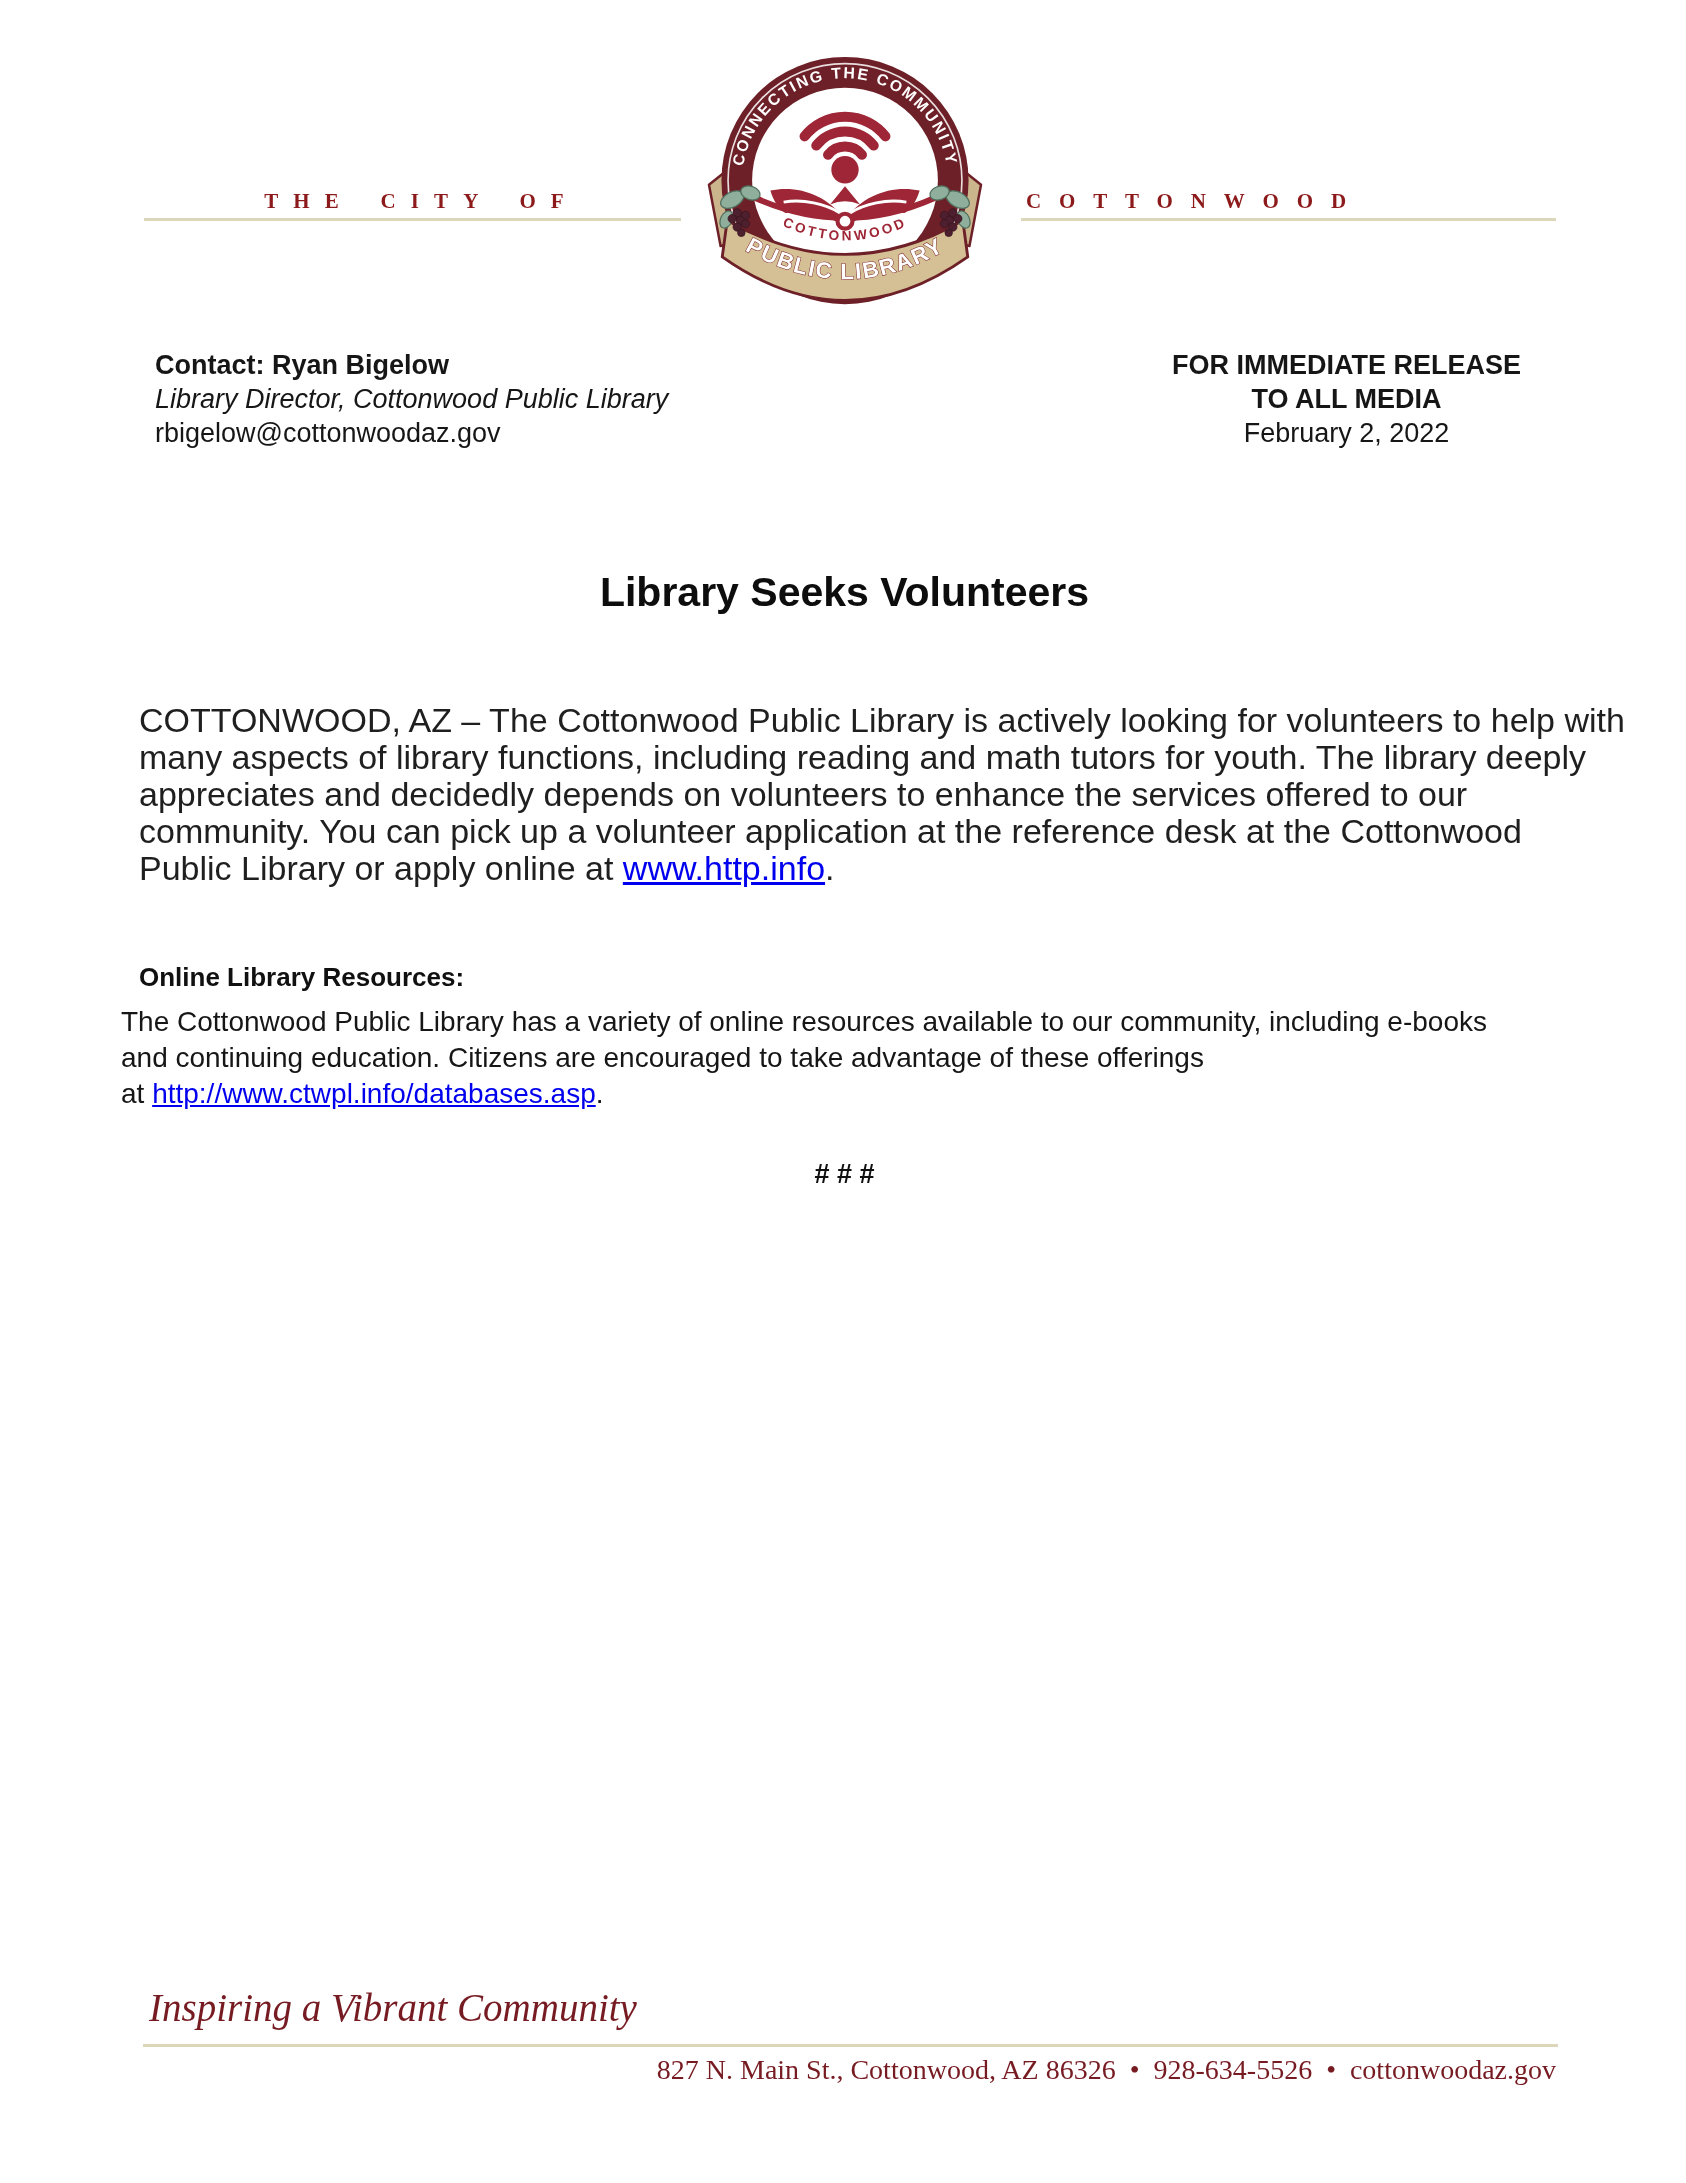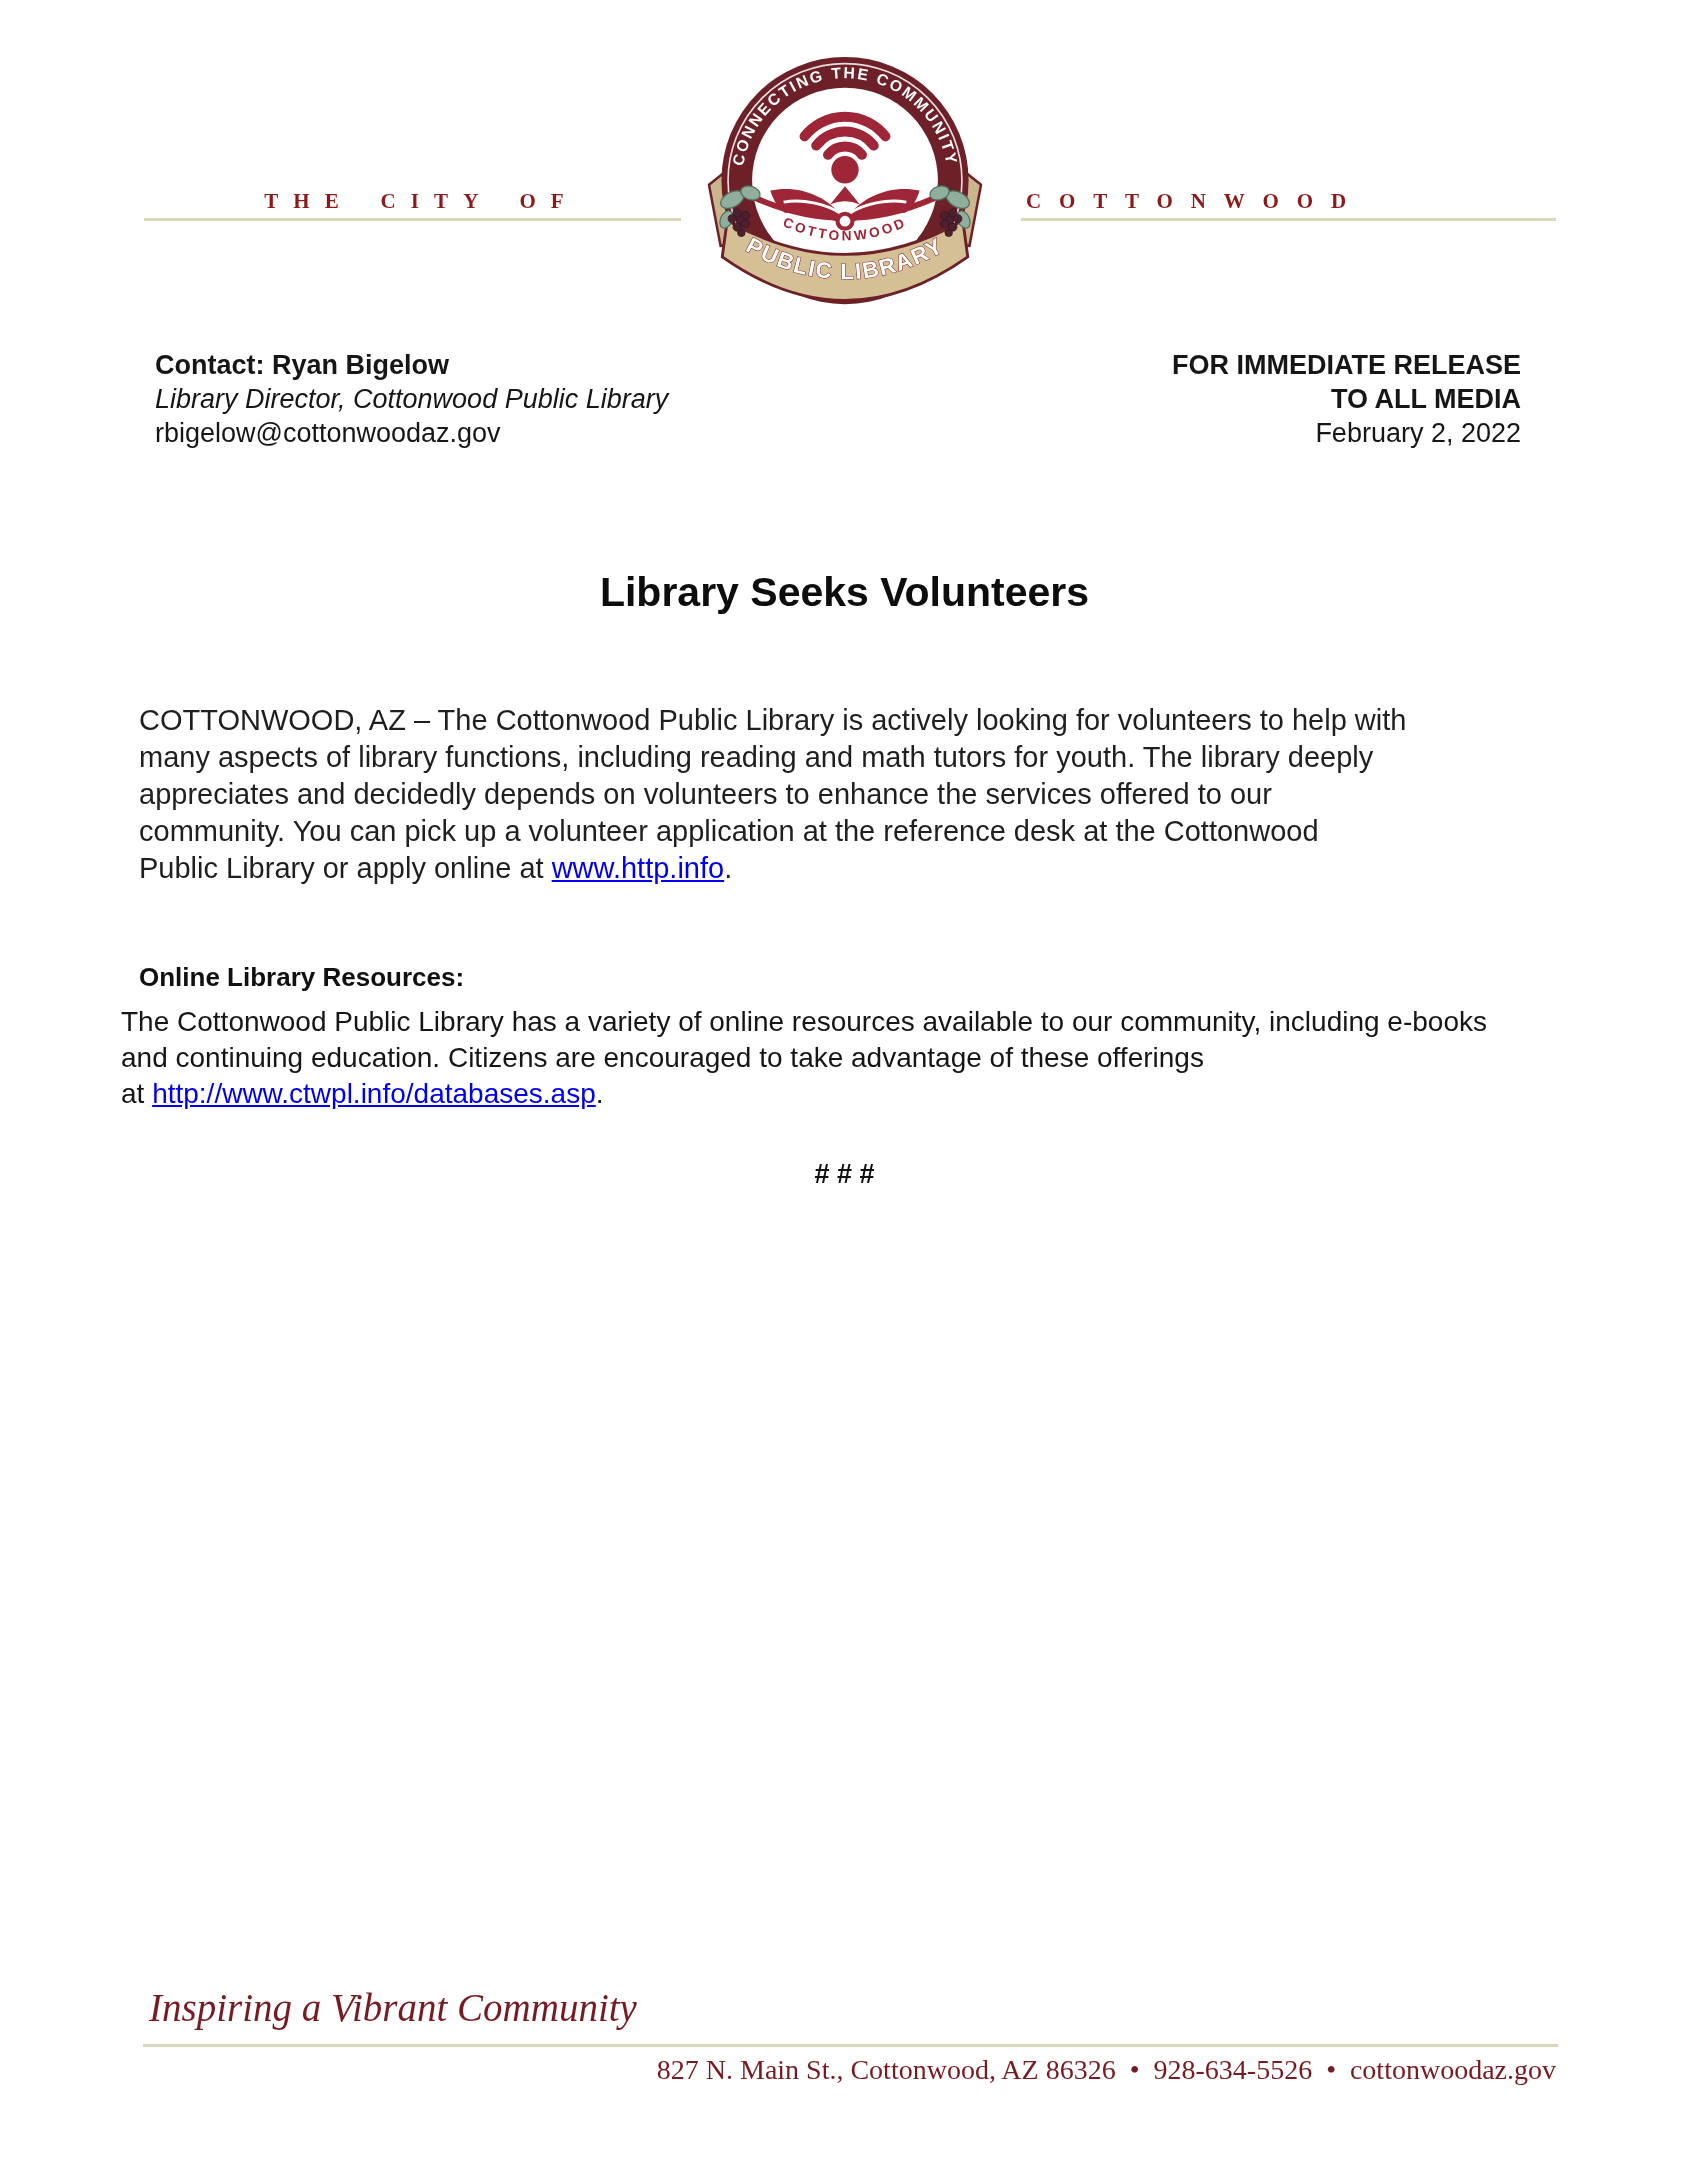--- a/index.html
+++ b/index.html
@@ -13,27 +13,27 @@
     font-weight:700;font-size:21px;line-height:21px;color:#8d1a1b;white-space:pre;
   }
   .brand-left{left:156px;width:531px;text-align:center;letter-spacing:0.72em;word-spacing:0.30em;}
   .brand-right{left:1026px;letter-spacing:0.85em;}
   .rule{position:absolute;height:2.5px;background:#dcd7ba;}
   .rule-left{left:144px;top:218px;width:537px;}
   .rule-right{left:1021px;top:218px;width:535px;}
   .logo{position:absolute;left:704px;top:52px;width:282px;height:282px;}
   
   .contact{position:absolute;left:155px;top:348px;font-size:27px;line-height:34px;color:#161616;}
-  .release{position:absolute;right:166px;top:348px;text-align:right;font-size:27px;line-height:34px;color:#161616;}
+  .release{position:absolute;right:166px;top:348px;text-align:center;font-size:27px;line-height:34px;color:#161616;}
   .b{font-weight:700;}
   .i{font-style:italic;}
   
   .headline{position:absolute;left:139px;width:1411px;top:569px;margin:0;text-align:center;
     font-size:41px;font-weight:700;color:#0d0d0d;}
-  .body-par{position:absolute;left:139px;top:702px;margin:0;font-size:29px;line-height:37px;
+  .body-par{position:absolute;left:139px;top:702px;margin:0;font-size:34px;line-height:37px;
     white-space:pre;color:#1f1f1f;}
   .res-heading{position:absolute;left:139px;top:962px;font-size:26px;color:#101010;}
   .res-par{position:absolute;left:121px;top:1004px;margin:0;font-size:28px;line-height:36px;
     white-space:pre;color:#161616;}
   .link{color:#0000ee;text-decoration:underline;cursor:pointer;}
   .endmark{position:absolute;left:139px;width:1411px;top:1159px;text-align:center;
     font-weight:700;font-size:27px;color:#111111;}
   
   .footer-rule{left:143px;top:2044px;width:1415px;z-index:1;}
   .tagline{position:absolute;left:149px;top:1985px;z-index:2;

